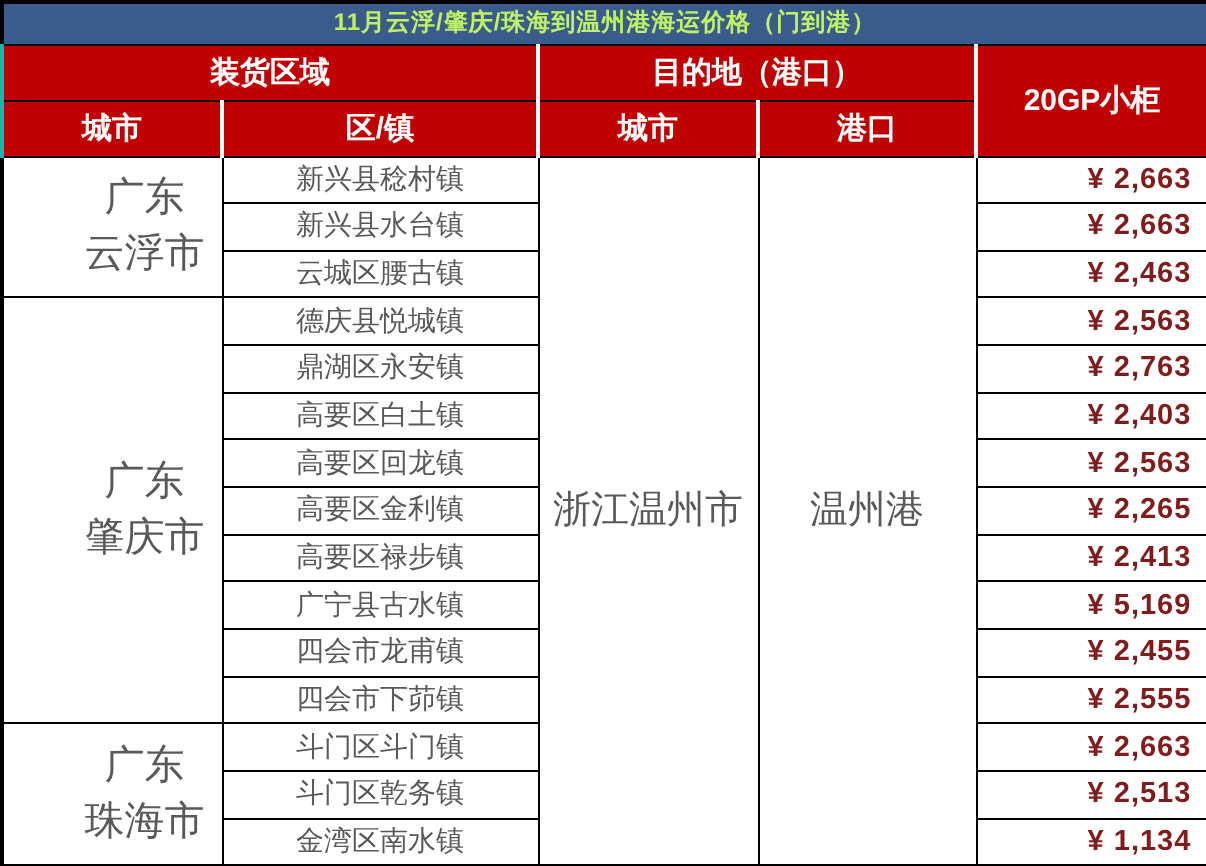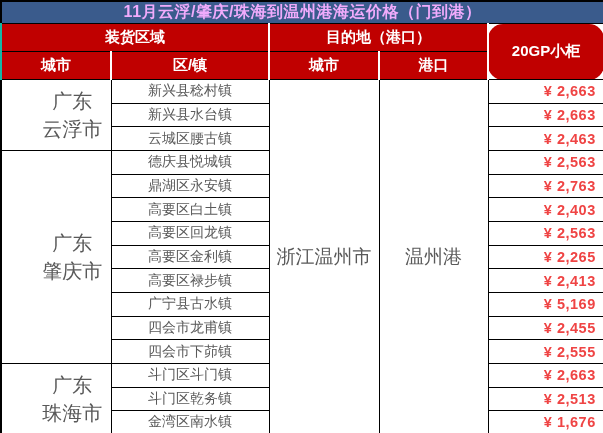--- a/index.html
+++ b/index.html
@@ -25,49 +25,49 @@
     text-align: center;
     vertical-align: middle;
     padding: 0;
     overflow: hidden;
     white-space: nowrap;
   }
   tr.title-row { height: 21px; }
   tr.header-row { height: 28px; }
   td.title-cell {
     background: #3A5B8C;
-    color: #f0abfc;
+    color: #bef264;
     font-weight: bold;
-    font-size: 16px;
+    font-size: 12px;
     border: 1px solid #000000;
     letter-spacing: 0.5px;
   }
   td.hdr {
     background: #C00000;
     color: #ffffff;
     font-weight: bold;
     font-size: 15px;
     border-top: 1.5px solid #000000;
     border-bottom: 1.5px solid #000000;
     border-left: 2px solid #ffffff;
     border-right: 2px solid #ffffff;
   }
   td.hdr-first { border-left: 2px solid #14b8a6; }
-  td.hdr-last  { border-right: 2px solid #000000; border-radius: 15px; }
+  td.hdr-last  { border-right: 2px solid #000000; }
   tbody tr { height: 23.66px; }
   tbody td {
     border: 1.5px solid #000000;
     color: #595959;
     font-size: 15px;
   }
   td.origin-city-cell { line-height: 1.4; font-size: 20px; padding-left: 32px; }
   td.town-cell { font-size: 14px; }
   td.dest-cell { font-size: 19px; }
   td.price-cell {
-    color: #ef4444;
+    color: #7f1d1d;
     font-weight: bold;
     font-size: 14.5px;
     letter-spacing: 0.5px;
     padding-left: 48px;
   }
 </style>
 </head>
 <body>
 
 <div class="page">
@@ -161,17 +161,17 @@
           </td>
           <td class="town-cell">斗门区斗门镇</td>
           <td class="price-cell">¥ 2,663</td>
         </tr>
         <tr>
           <td class="town-cell">斗门区乾务镇</td>
           <td class="price-cell">¥ 2,513</td>
         </tr>
         <tr>
           <td class="town-cell">金湾区南水镇</td>
-          <td class="price-cell">¥ 1,676</td>
+          <td class="price-cell">¥ 1,134</td>
         </tr>
       </tbody>
   </table>
 </div>
 
 </body></html>

